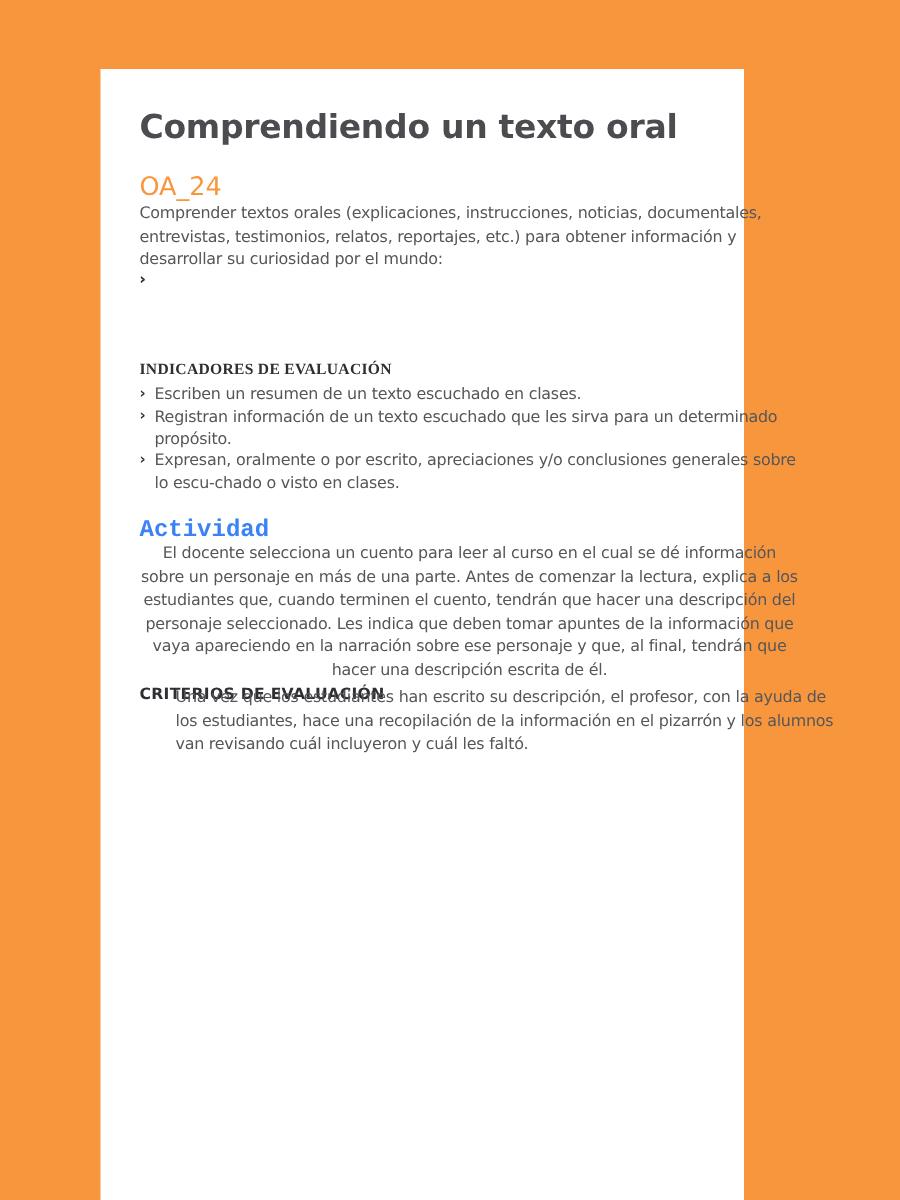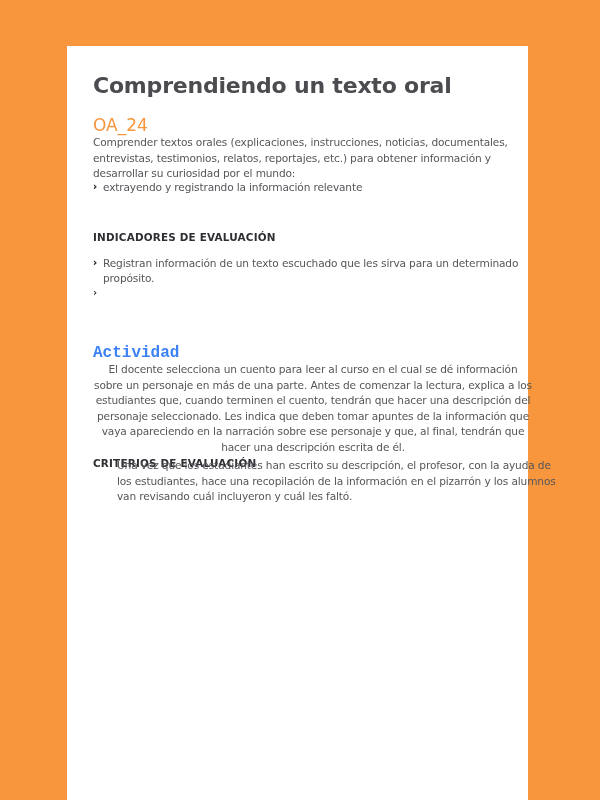--- a/index.html
+++ b/index.html
@@ -10,21 +10,20 @@
       overflow: hidden;
       background: #f7963c;
     }
     .page {
       position: absolute;
       left: 67px;
       top: 46px;
       width: 429px;
       height: 754px;
       background: #ffffff;
-      padding-left: 32px;
     }
     .content {
       position: absolute;
       left: 26px;
       top: 0;
       width: 440px;
       font-family: "DejaVu Sans", sans-serif;
       color: #55565a;
     }
     .title {
@@ -89,22 +88,23 @@
     }
     .section-head {
       margin: 0;
       font-size: 10.4px;
       font-weight: bold;
       color: #2e2e33;
       letter-spacing: 0.2px;
     }
     .ind-head {
       position: absolute;
-      top: 185px;
+      top: 195px;
       left: 0;
+      font-family: Liberation Serif, serif;
     }
     .ind-bullets {
       position: absolute;
       top: 210px;
       left: 0;
       width: 440px;
     }
     .actividad-title {
       position: absolute;
       top: 298px;
@@ -147,36 +147,37 @@
     <h2 class="oa-code">OA_24</h2>
 
     <p class="para oa-desc">Comprender textos orales (explicaciones, instrucciones, noticias, documentales, entrevistas, testimonios, relatos, reportajes, etc.) para obtener información y desarrollar su curiosidad por el mundo:</p>
 
     <ul class="bullets oa-bullets">
       <li>
         <span class="chev">›</span>
       </li>
       <li>
         <span class="chev">›</span>
-        <span>extrayendo y registrando la información relevante</span>
       </li>
     </ul>
 
     <h3 class="section-head ind-head">INDICADORES DE EVALUACIÓN</h3>
 
     <ul class="bullets ind-bullets">
       <li>
         <span class="chev">›</span>
+        <span>Escriben un resumen de un texto escuchado en clases.</span>
       </li>
       <li>
         <span class="chev">›</span>
         <span>Registran información de un texto escuchado que les sirva para un determinado propósito.</span>
       </li>
       <li>
         <span class="chev">›</span>
+        <span>Expresan, oralmente o por escrito, apreciaciones y/o conclusiones generales sobre lo escu-chado o visto en clases.</span>
       </li>
     </ul>
 
     <h2 class="actividad-title">Actividad</h2>
 
     <p class="para actividad-text">El docente selecciona un cuento para leer al curso en el cual se dé información sobre un personaje en más de una parte. Antes de comenzar la lectura, explica a los estudiantes que, cuando terminen el cuento, tendrán que hacer una descripción del personaje seleccionado. Les indica que deben tomar apuntes de la información que vaya apareciendo en la narración sobre ese personaje y que, al final, tendrán que hacer una descripción escrita de él.</p>
 
     <h3 class="section-head crit-head">CRITERIOS DE EVALUACIÓN</h3>
 
     <p class="para crit-text">Una vez que los estudiantes han escrito su descripción, el profesor, con la ayuda de los estudiantes, hace una recopilación de la información en el pizarrón y los alumnos van revisando cuál incluyeron y cuál les faltó.</p>

